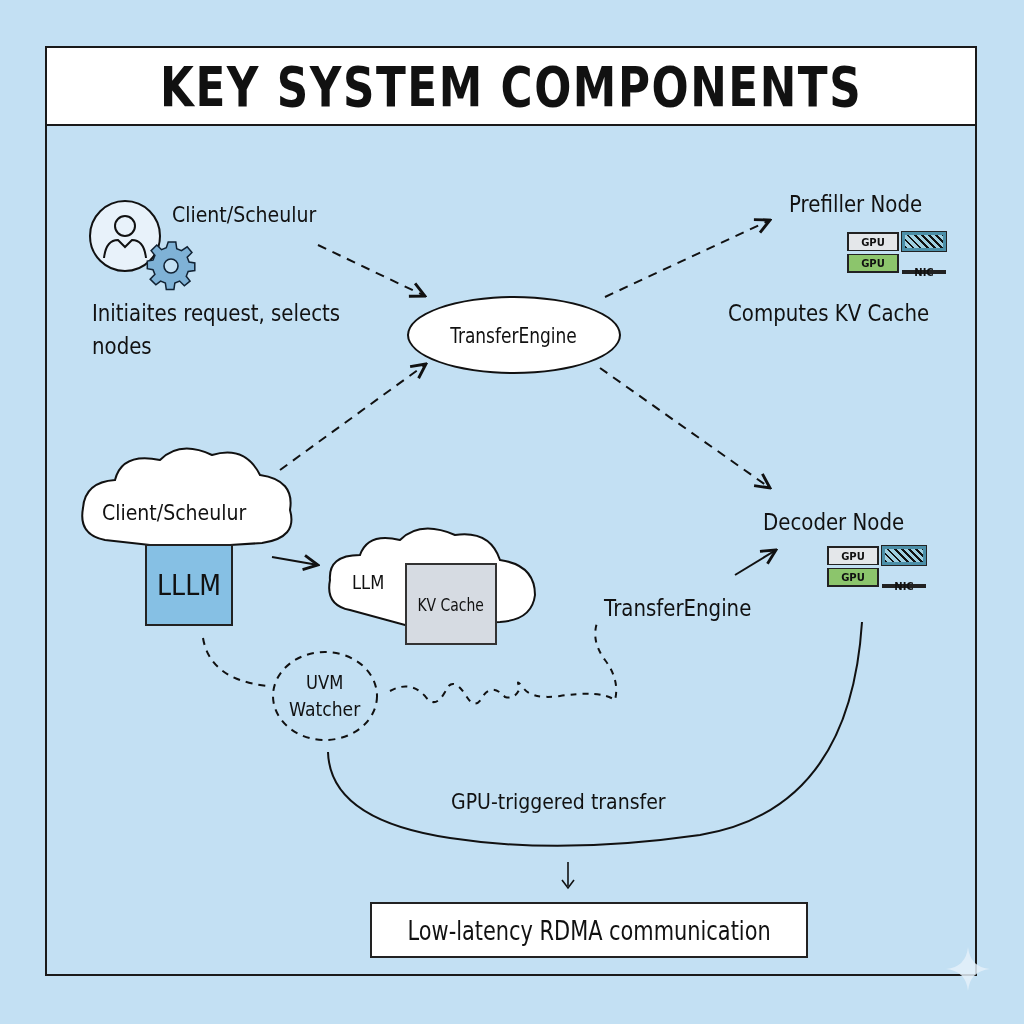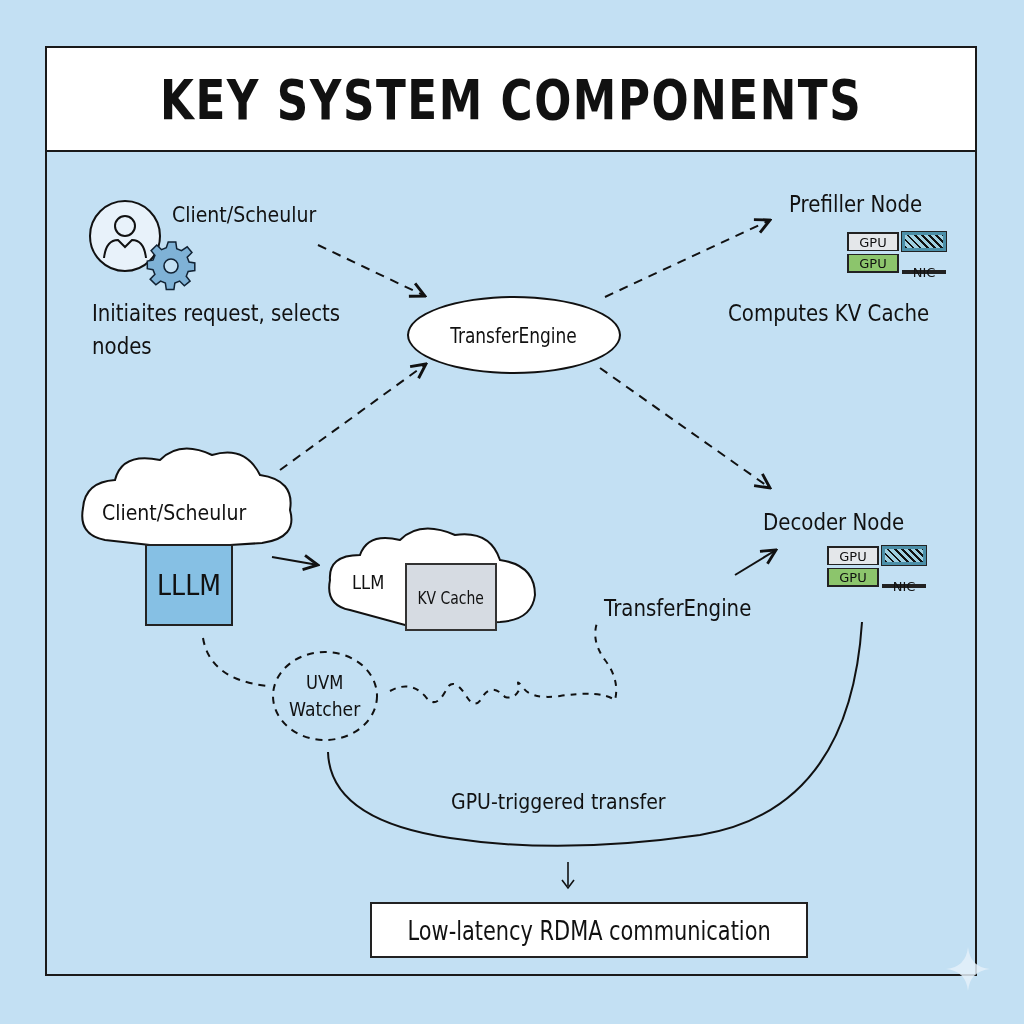--- a/index.html
+++ b/index.html
@@ -1,31 +1,31 @@
 <!DOCTYPE html>
 <html><head>
 <meta charset="utf-8">
 <style>
   html, body { margin:0; padding:0; }
   body { width:1024px; height:1024px; background:#c3e0f3; position:relative; overflow:hidden; font-family:"DejaVu Sans Condensed","DejaVu Sans",sans-serif; color:#111; }
   .frame { position:absolute; left:45px; top:46px; width:932px; height:930px; border:2px solid #1a1a1a; box-sizing:border-box; }
-  .title-bar { position:absolute; left:45px; top:46px; width:932px; height:106px; background:#fff; border:2px solid #1a1a1a; box-sizing:border-box; display:flex; align-items:center; justify-content:center; }
+  .title-bar { position:absolute; left:45px; top:46px; width:932px; height:80px; background:#fff; border:2px solid #1a1a1a; box-sizing:border-box; display:flex; align-items:center; justify-content:center; }
   .title-bar h1 { margin:0; font-family:"DejaVu Sans","Liberation Sans",sans-serif; font-weight:bold; font-size:56px; letter-spacing:2px; transform:scaleX(0.78); white-space:nowrap; }
   .lbl { position:absolute; white-space:nowrap; font-family:"DejaVu Sans",sans-serif; transform-origin:left top; }
   .cond { transform:scaleX(0.86); }
   svg.overlay { position:absolute; left:0; top:0; width:1024px; height:1024px; }
   .chip { position:absolute; display:grid; grid-template-columns:52px 44px; grid-template-rows:19px 19px; gap:3px; }
-  .cell { box-sizing:border-box; border:2px solid #222; font-family:"DejaVu Sans",sans-serif; font-size:13px; display:flex; align-items:center; justify-content:center; }
+  .cell { box-sizing:border-box; border:2px solid #222; font-family:"DejaVu Sans",sans-serif; font-size:10px; display:flex; align-items:center; justify-content:center;font-weight:bold; }
   .gpu1 { background:#e4e7ea; border-bottom-width:1px; }
   .gpu2 { background:#8cc56c; border-top-width:1px; }
   .hatch { background:repeating-linear-gradient(45deg,#111 0 2px,#9fcfe0 2px 5px); border:3px solid #4b8fa8; outline:1px solid #222; }
   .nic { background:#e4e7ea;margin-top:16px; }
   .ellipse-lbl { position:absolute; left:407px; top:296px; width:214px; height:78px; border:2px solid #111; border-radius:50%; background:#fff; display:flex; align-items:center; justify-content:center; font-size:22px; box-sizing:border-box; }
   .llm-box { position:absolute; left:145px; top:544px; width:88px; height:82px; background:#86c0e4; border:2px solid #222; border-radius:0; box-sizing:border-box; display:flex; align-items:center; justify-content:center; font-size:28px; }
-  .kv-box { position:absolute; left:405px; top:563px; width:92px; height:68px; background:#d6dbe2; border:2px solid #333; box-sizing:border-box; display:flex; align-items:center; justify-content:center; font-size:18px; }
+  .kv-box { position:absolute; left:405px; top:563px; width:92px; height:82px; background:#d6dbe2; border:2px solid #333; box-sizing:border-box; display:flex; align-items:center; justify-content:center; font-size:18px; }
   .rdma-box { position:absolute; left:370px; top:902px; width:438px; height:56px; background:#fff; border:2px solid #222; box-sizing:border-box; display:flex; align-items:center; justify-content:center; font-size:27px; }
   .sparkle { position:absolute; left:944px; top:945px; width:48px; height:48px; }
 </style>
 </head>
 <body>
 
 <div class="frame"></div>
 <div class="title-bar">
   <h1>KEY SYSTEM COMPONENTS</h1>
 </div>

